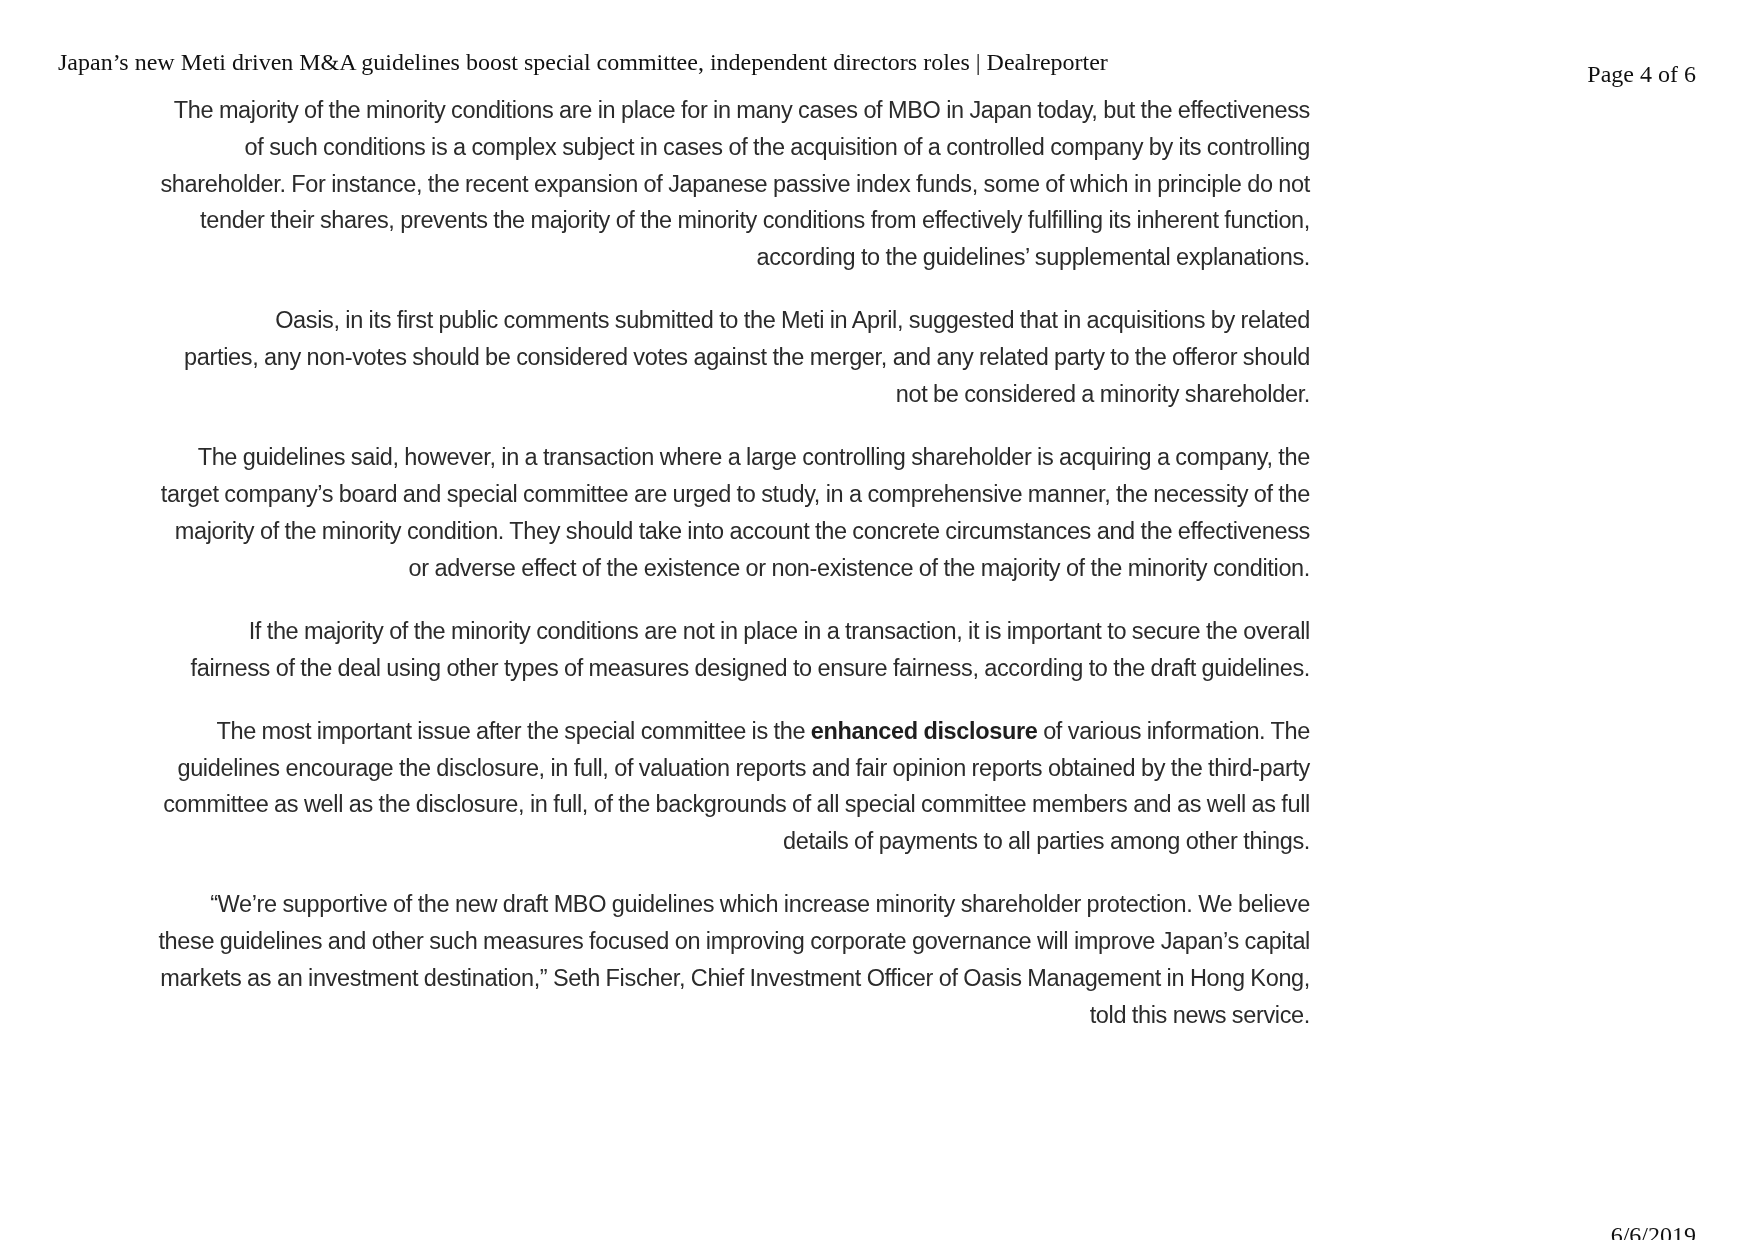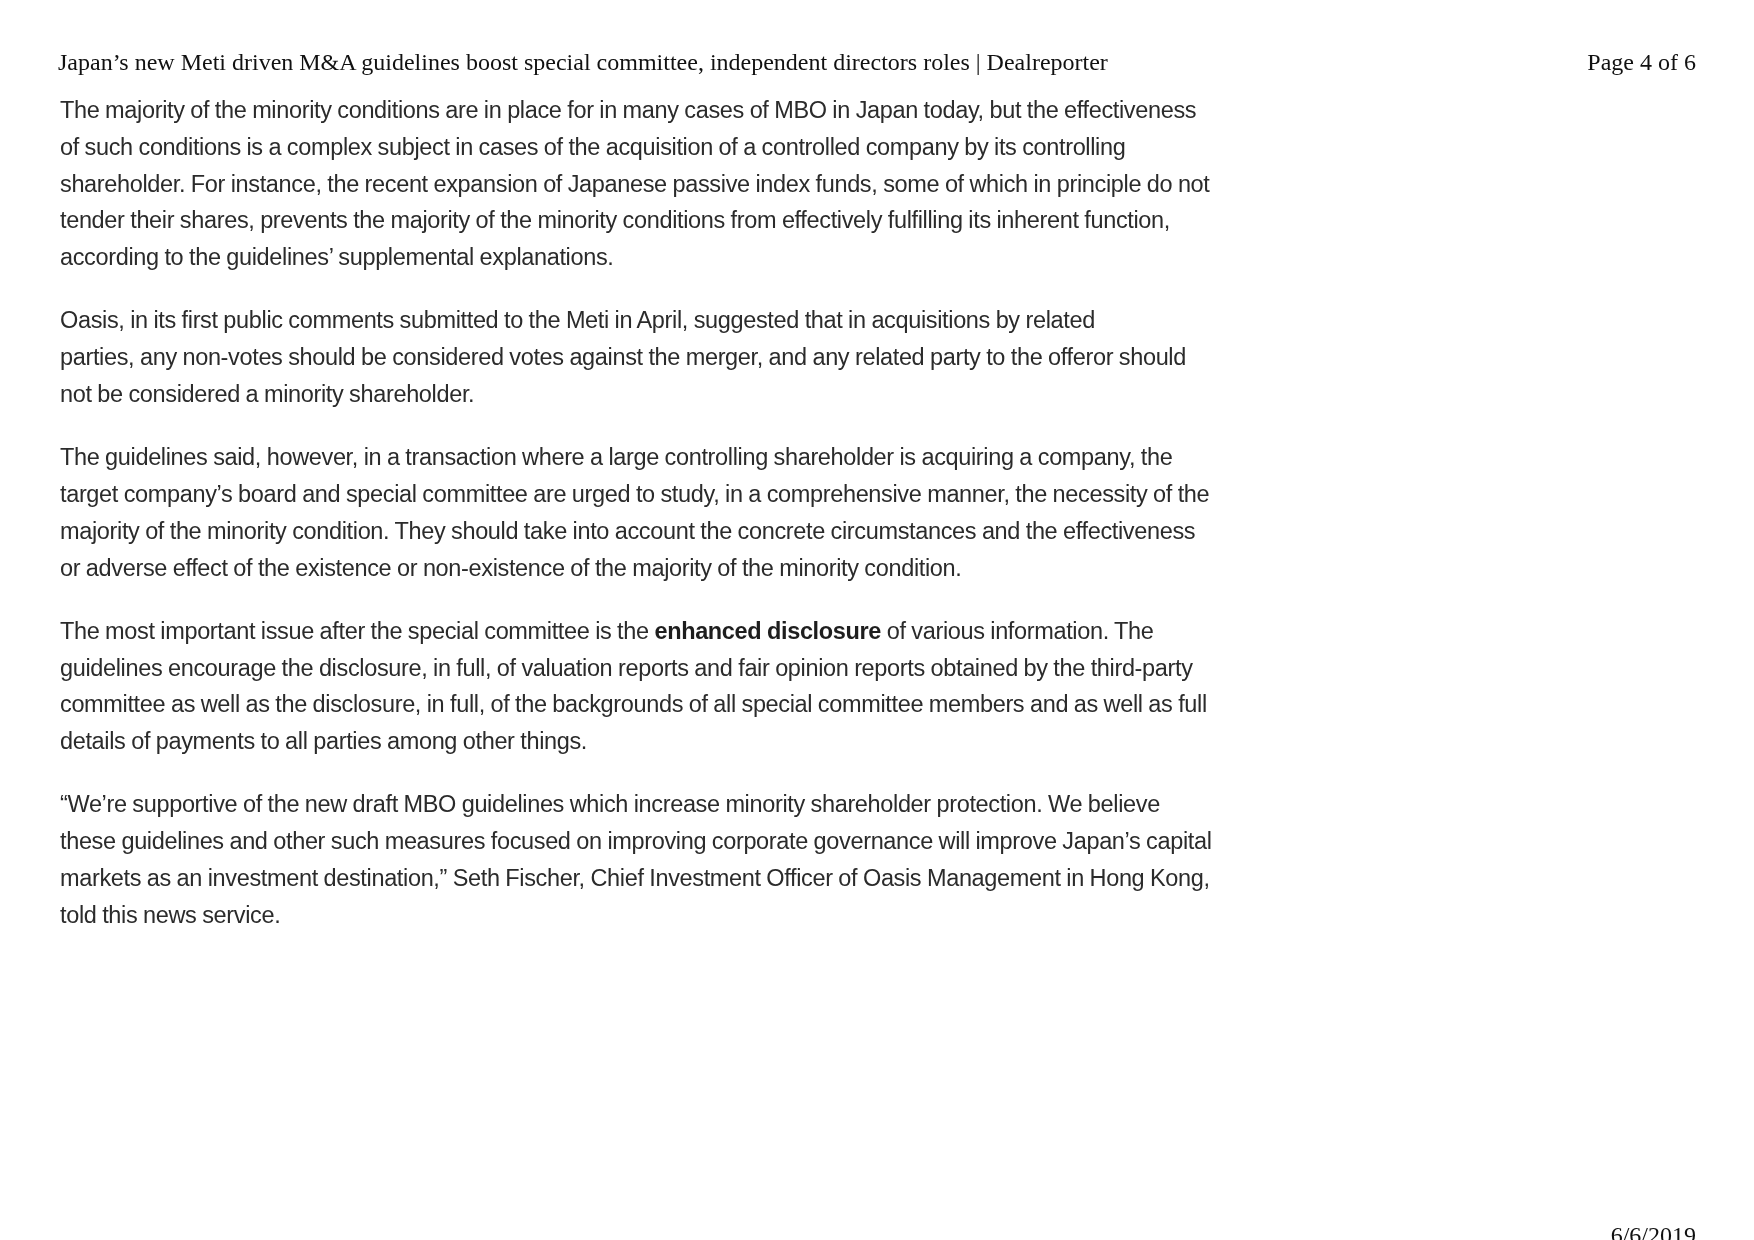--- a/index.html
+++ b/index.html
@@ -27,38 +27,39 @@
     }
     .print-header .title {
       position: absolute;
       left: 0;
       top: 0;
       white-space: nowrap;
     }
     .print-header .page-num {
       position: absolute;
       right: 0;
-      top: 0;
+      top: 12px;
       white-space: nowrap;
     }
     .article {
       position: absolute;
       left: 60px;
       top: 92px;
       width: 1250px;
       font-family: "Liberation Sans", "DejaVu Sans", sans-serif;
       font-size: 23.5px;
       line-height: 36.8px;
       color: #2b2b2b;
       letter-spacing: -0.35px;
       word-spacing: -0.5px;
     }
     .article p {
       margin: 0 0 26.4px 0;
       white-space: pre-line;
+      text-align: right;
     }
     .article strong {
       font-weight: bold;
       color: #1e1e1e;
     }
     .print-footer {
       position: absolute;
       left: 58px;
       right: 58px;
       top: 1209px;
@@ -95,20 +96,22 @@
 shareholder. For instance, the recent expansion of Japanese passive index funds, some of which in principle do not
 tender their shares, prevents the majority of the minority conditions from effectively fulfilling its inherent function,
 according to the guidelines’ supplemental explanations.</p>
   <p>Oasis, in its first public comments submitted to the Meti in April, suggested that in acquisitions by related
 parties, any non-votes should be considered votes against the merger, and any related party to the offeror should
 not be considered a minority shareholder.</p>
   <p>The guidelines said, however, in a transaction where a large controlling shareholder is acquiring a company, the
 target company’s board and special committee are urged to study, in a comprehensive manner, the necessity of the
 majority of the minority condition. They should take into account the concrete circumstances and the effectiveness
 or adverse effect of the existence or non-existence of the majority of the minority condition.</p>
+  <p>If the majority of the minority conditions are not in place in a transaction, it is important to secure the overall
+fairness of the deal using other types of measures designed to ensure fairness, according to the draft guidelines.</p>
   <p><span>The most important issue after the special committee is the </span><strong>enhanced disclosure</strong><span> of various information. The
 guidelines encourage the disclosure, in full, of valuation reports and fair opinion reports obtained by the third-party
 committee as well as the disclosure, in full, of the backgrounds of all special committee members and as well as full
 details of payments to all parties among other things.</span></p>
   <p>“We’re supportive of the new draft MBO guidelines which increase minority shareholder protection. We believe
 these guidelines and other such measures focused on improving corporate governance will improve Japan’s capital
 markets as an investment destination,” Seth Fischer, Chief Investment Officer of Oasis Management in Hong Kong,
 told this news service.</p>
 </div>
 

